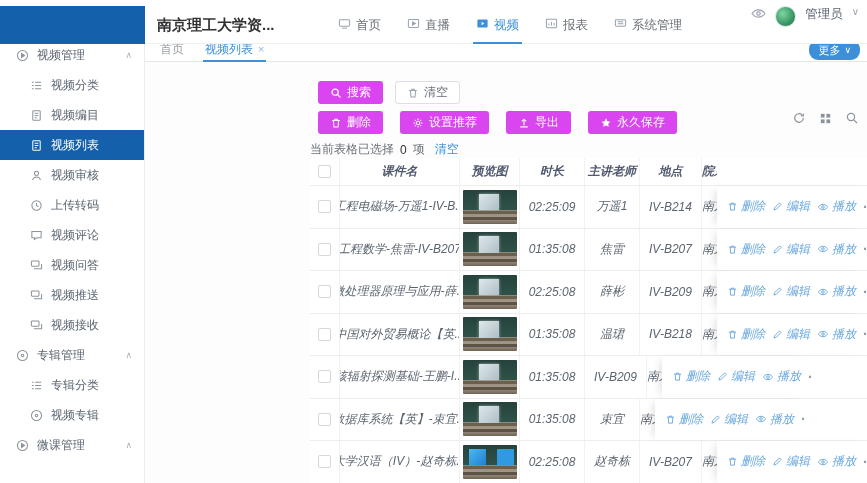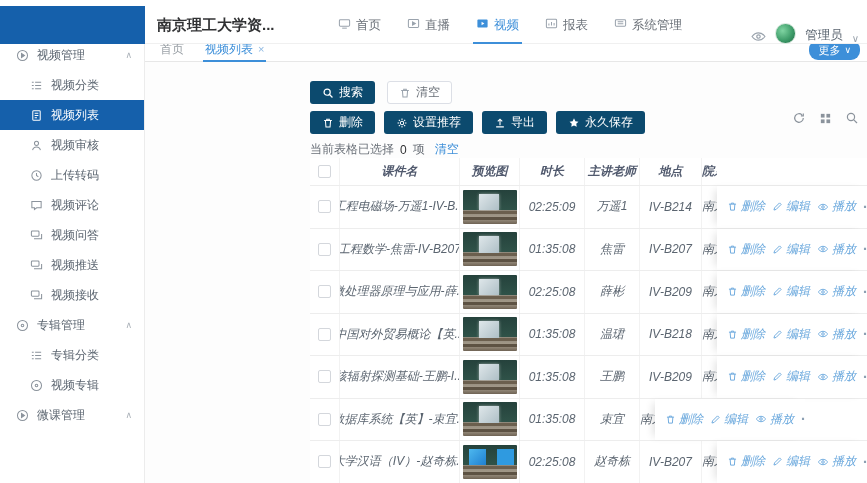--- a/index.html
+++ b/index.html
@@ -10,21 +10,21 @@
   
   .topbar { position:absolute; left:0; top:6px; width:867px; height:38px; background:#fff; border-bottom:1px solid #f0f0f0; z-index:30; }
   .logo-block { position:absolute; left:0; top:0; width:145px; height:38px; background:#1560ab; }
   .app-title { position:absolute; left:157px; top:0; height:38px; line-height:38px; font-size:15px; font-weight:bold; color:#303133; white-space:nowrap; }
   .main-nav { position:absolute; left:325px; top:0; height:38px; display:flex; align-items:stretch; }
   .nav-item { display:flex; align-items:center; gap:5px; padding:0 13px; font-size:12.5px; color:#6a7078; cursor:pointer; position:relative; }
   .nav-item svg { color:#9aa3ad; }
   .nav-item.active { color:#3d8fd9; }
   .nav-item.active svg { color:#3d8fd9; }
   .nav-item.active::after { content:""; position:absolute; left:10px; right:10px; bottom:0; height:2px; background:#3d8fd9; }
-  .topbar-right { position:absolute; right:8px; top:0; height:38px; display:flex; align-items:flex-end; gap:9px; }
+  .topbar-right { position:absolute; right:8px; top:0; height:38px; display:flex; align-items:flex-start; gap:9px; }
   .eye-btn { color:#9aa3ad; display:flex; cursor:pointer; }
   .avatar { width:21px; height:21px; border-radius:50%; background:radial-gradient(circle at 35% 35%, #7fd4a2 0%, #3f9d6a 55%, #1e6b45 100%); border:1px solid #d6e6dc; cursor:pointer; }
   .user-name { font-size:12.5px; color:#5b6570; cursor:pointer; }
   .caret-down { font-size:10px; color:#9aa3ad; cursor:pointer; }
 
   
   .sidebar { position:absolute; left:0; top:38px; width:145px; height:445px; background:#fff; border-right:1px solid #ececec; padding-top:2px; z-index:20; }
   .side-item { height:30px; display:flex; align-items:center; gap:8px; font-size:12px; color:#5b6570; cursor:pointer; padding-left:16px; position:relative; }
   .side-item.child { padding-left:30px; }
   .side-item .s-ico { display:flex; color:#8b939c; }
@@ -39,21 +39,21 @@
   .tab.t-home { left:15px; }
   .tab.t-list { left:58px; color:#3d8fd9; border-bottom:2px solid #3d8fd9; padding:0 2px; }
   .tab .tab-close { margin-left:5px; font-size:11px; color:#8fb9e2; cursor:pointer; }
   .more-btn { position:absolute; right:7px; top:2px; height:20px; padding:0 9px; background:#3d8fd9; color:#fff; font-size:11px; border:none; border-radius:9px; display:flex; align-items:center; gap:4px; cursor:pointer; }
   .more-btn .mc { font-size:9px; }
 
   .workarea { position:relative; width:722px; height:421px; background:#fdfdfd; }
 
   
   .btn { display:inline-flex; align-items:center; gap:5px; height:23px; padding:0 11px; border-radius:3px; font-size:12px; border:1px solid transparent; cursor:pointer; }
-  .btn-blue { background:#0c4a6e; color:#fff; }
+  .btn-blue { background:#d946ef; color:#fff;margin-left:8px; }
   .btn-plain { background:#fff; color:#6a7078; border-color:#dcdfe6; }
   .btn-plain svg { color:#9aa3ad; }
   .row1 { position:absolute; left:165px; top:19px; display:flex; gap:12px; }
   .row2 { position:absolute; left:165px; top:49px; display:flex; gap:9px; }
   .corner-icons { position:absolute; right:8px; top:49px; display:flex; gap:13px; align-items:center; color:#8b939c; }
   .corner-icons .ci { cursor:pointer; display:flex; }
 
   .selection { position:absolute; left:165px; top:79px; font-size:12px; color:#6a7078; display:flex; gap:4px; align-items:center; }
   .selection .sel-count { color:#303133; padding:0 2px; }
   .selection .sel-clear { color:#3d8fd9; margin-left:6px; cursor:pointer; }
@@ -156,20 +156,29 @@
         <span class="s-caret">∧</span>
       </div>
       <div class="side-item child">
         <span class="s-ico">
           <svg width="13" height="13" viewBox="0 0 14 14" fill="none" stroke="currentColor" stroke-width="1.1">
             <path d="M2 3.5h2M2 7h2M2 10.5h2M5.5 3.5H12M5.5 7H12M5.5 10.5H12"></path>
           </svg>
         </span>
         <span class="s-label">视频分类</span>
       </div>
+      <div class="side-item child">
+        <span class="s-ico">
+          <svg width="13" height="13" viewBox="0 0 14 14" fill="none" stroke="currentColor" stroke-width="1.1">
+            <rect x="3" y="1.8" width="8" height="10.4" rx="1"></rect>
+            <path d="M5 4.6h4M5 7h4M5 9.4h2.5"></path>
+          </svg>
+        </span>
+        <span class="s-label">视频编目</span>
+      </div>
       <div class="side-item child active">
         <span class="s-ico">
           <svg width="13" height="13" viewBox="0 0 14 14" fill="none" stroke="currentColor" stroke-width="1.1">
             <rect x="3" y="1.8" width="8" height="10.4" rx="1"></rect>
             <path d="M5 4.6h4M5 7h4M5 9.4h2.5"></path>
           </svg>
         </span>
         <span class="s-label">视频列表</span>
       </div>
       <div class="side-item child">
@@ -509,21 +518,20 @@
 
   <div class="trow">
     <div class="cell c-check">
                 <span class="checkbox"></span>
               </div>
     <div class="cell c-name">核辐射探测基础-王鹏-I...</div>
     <div class="cell c-thumb">
                 <span class="thumb"></span>
               </div>
     <div class="cell c-dur">01:35:08</div>
-    <div class="cell c-teacher">王鹏</div>
     <div class="cell c-loc">IV-B209</div>
     <div class="cell c-org">南京理工大学</div>
     <div class="cell c-actions">
       <a class="act">
         <svg width="11" height="11" viewBox="0 0 14 14" fill="none" stroke="currentColor" stroke-width="1.2">
                     <path d="M2.5 4h9M5.5 4V2.7h3V4M4 4l.6 7.6h4.8L10 4"></path>
                   </svg>
                   <span class="al">删除</span>
       </a>
       <a class="act">

